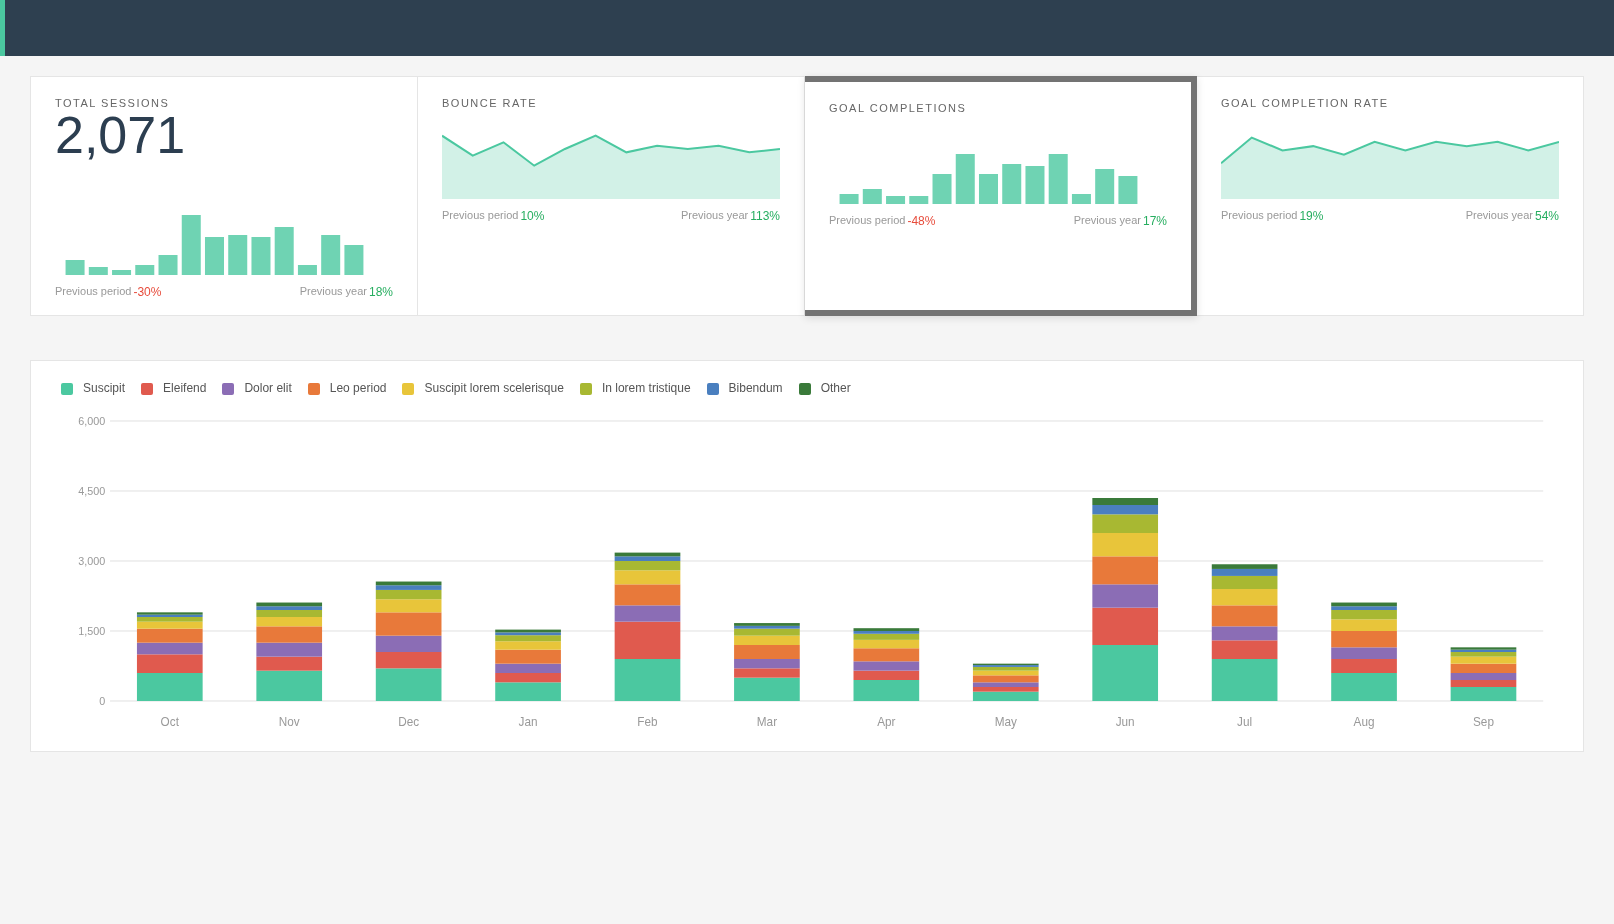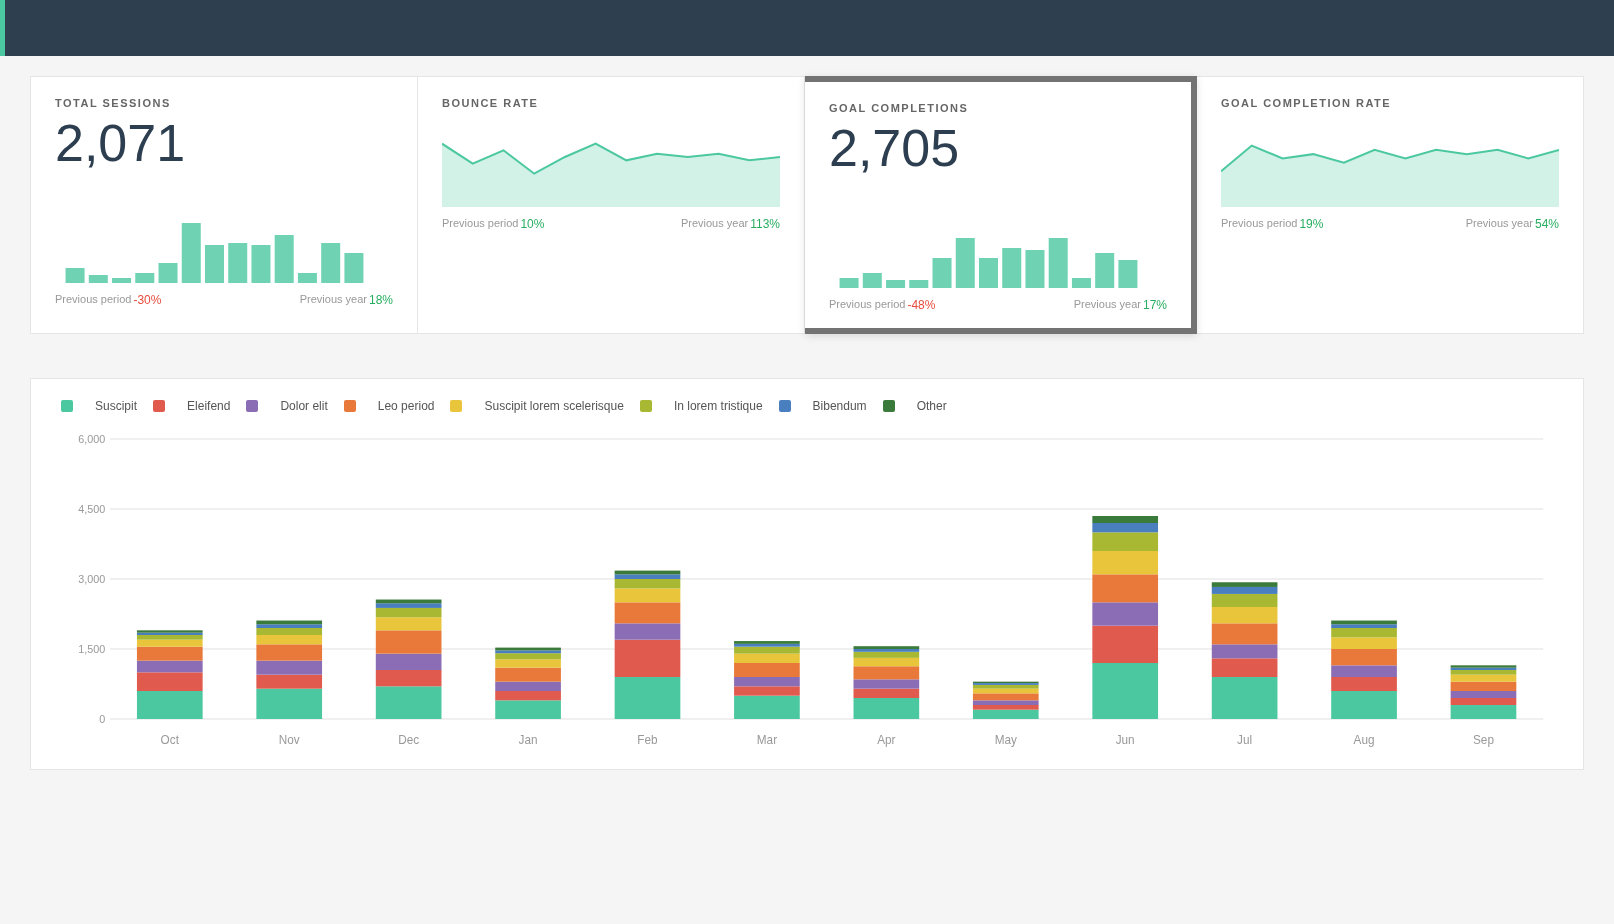--- a/index.html
+++ b/index.html
@@ -38,25 +38,24 @@
     .metric-card.highlighted {
       border: 6px solid #737373;
       box-shadow: 0 2px 8px rgba(0,0,0,0.12);
       z-index: 1;
     }
     .metric-card + .metric-card {
       border-left: none;
     }
     .metric-label {
       font-size: 11px;
-      font-weight: 700;
+      font-weight: 400;
       letter-spacing: 1.5px;
       color: #666;
       text-transform: uppercase;
-      margin-bottom: 8px;
     }
     .metric-value {
       font-size: 52px;
       font-weight: 300;
       color: #2c3e50;
       margin-bottom: 24px;
       line-height: 1;
     }
     .metric-chart {
       width: 100%;
@@ -103,22 +102,22 @@
     .legend {
       display: flex;
       flex-wrap: wrap;
       gap: 16px;
       margin-bottom: 16px;
       font-size: 12px;
       color: #555;
     }
     .legend-item {
       display: flex;
-      align-items: center;
-      gap: 22px;
+      align-items: flex-end;
+      gap: 10px;
     }
     .legend-dot {
       width: 12px;
       height: 12px;
       border-radius: 2px;
       flex-shrink: 0;
     }
     .bar-chart-area {
       position: relative;
       height: 320px;
@@ -173,21 +172,20 @@
           <span class="metric-footer-pct positive">10%</span>
         </div>
         <div class="metric-footer-item">
           <span class="metric-footer-label">Previous year</span>
           <span class="metric-footer-pct positive">113%</span>
         </div>
       </div>
     </div>
     <div class="metric-card highlighted">
       <div class="metric-label">GOAL COMPLETIONS</div>
-      <div class="metric-value">2,705</div>
       <div class="metric-chart"><svg width="100%" height="90" viewBox="0 0 320 90" preserveAspectRatio="none">
           <rect x="10" y="80" width="18" height="10" fill="#4bc8a0" opacity="0.8"></rect>
           <rect x="32" y="75" width="18" height="15" fill="#4bc8a0" opacity="0.8"></rect>
           <rect x="54" y="82" width="18" height="8" fill="#4bc8a0" opacity="0.8"></rect>
           <rect x="76" y="82" width="18" height="8" fill="#4bc8a0" opacity="0.8"></rect>
           <rect x="98" y="60" width="18" height="30" fill="#4bc8a0" opacity="0.8"></rect>
           <rect x="120" y="40" width="18" height="50" fill="#4bc8a0" opacity="0.8"></rect>
           <rect x="142" y="60" width="18" height="30" fill="#4bc8a0" opacity="0.8"></rect>
           <rect x="164" y="50" width="18" height="40" fill="#4bc8a0" opacity="0.8"></rect>
           <rect x="186" y="52" width="18" height="38" fill="#4bc8a0" opacity="0.8"></rect>

